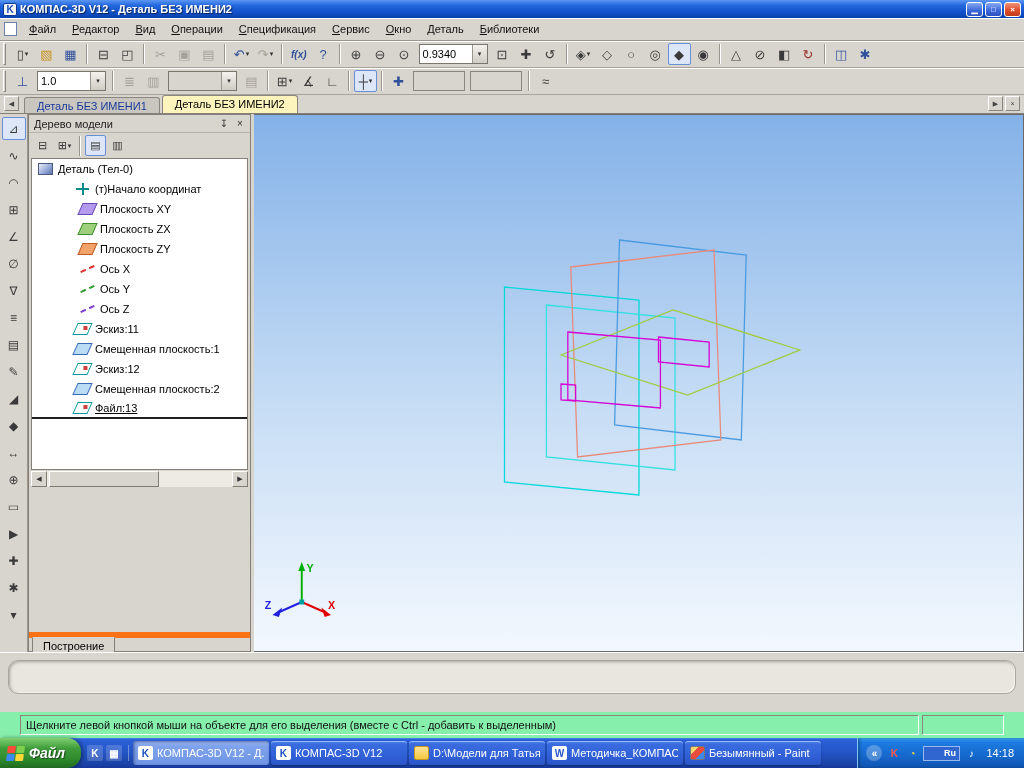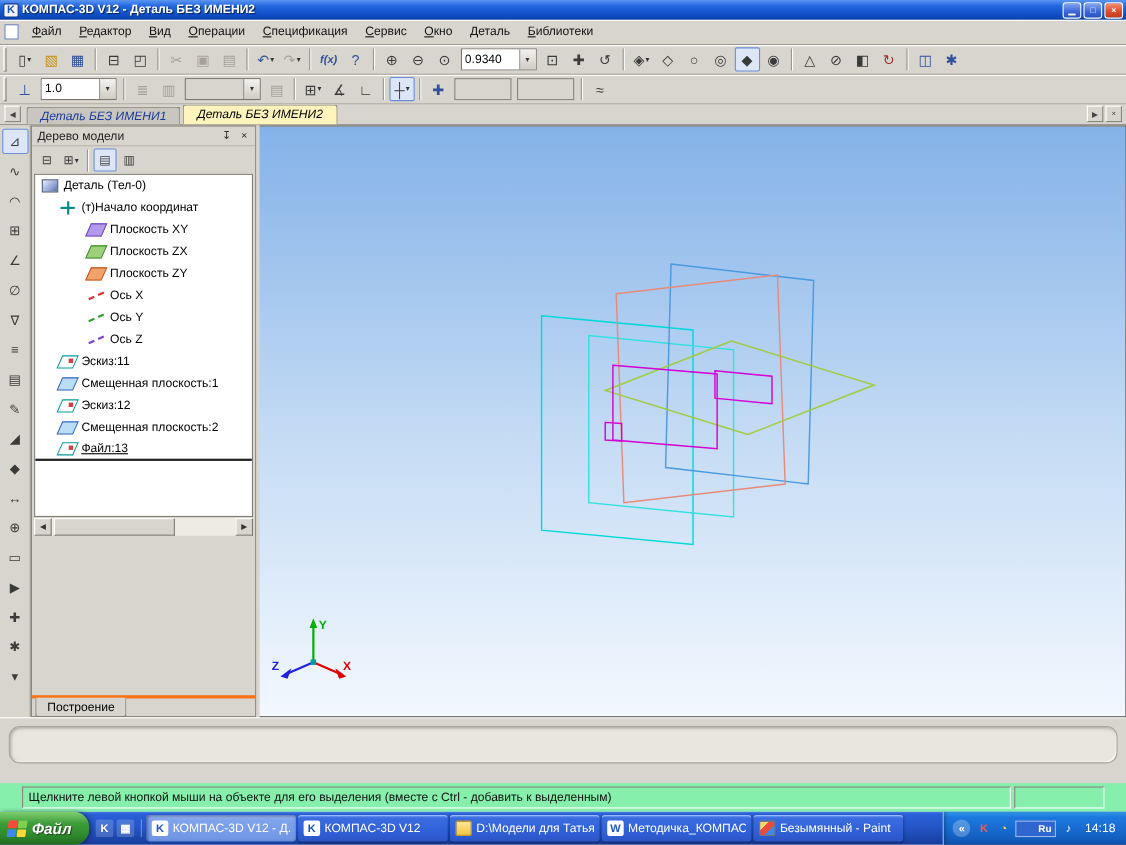--- a/index.html
+++ b/index.html
@@ -37,40 +37,40 @@
   .tb-grip{width:3px;height:22px;border:1px solid;border-color:#fff #8a8680 #8a8680 #fff;background:#d8d5ce;margin:0 4px 0 1px;}
   .tb-combo{display:inline-flex;height:20px;border:1px solid #7a766e;background:#fff;align-items:stretch;margin:0 2px;}
   .tb-combo input{width:52px;border:0;padding:0 3px;font-size:11px;background:#fff;}
   .tb-combo.off,.tb-combo.off input{background:#d8d5ce;color:#8a8680;}
   .combo-dd{width:15px;background:linear-gradient(#f4f2ee,#cfccc4);border-left:1px solid #9a968e;font-size:7px;display:flex;align-items:center;justify-content:center;color:#333;}
   .tb-input{width:52px;height:20px;border:1px solid #8a8680;background:#d8d5ce;margin:0 2px;font-size:11px;padding:0 3px;}
 
   
   .tabbar{height:19px;background:#d8d5ce;display:flex;align-items:flex-end;padding:0 3px;border-bottom:1px solid #848078;flex:none;}
   .tab-scroll{width:15px;height:15px;font-size:7px;display:flex;align-items:center;justify-content:center;color:#444;border:1px solid;border-color:#fff #8a867e #8a867e #fff;background:#d8d5ce;margin:0 1px 2px 1px;flex:none;}
-  .tabs{display:flex;align-items:flex-end;flex:1;padding-left:4px;font-style:italic;}
+  .tabs{display:flex;align-items:flex-end;flex:1;padding-left:4px;}
   .tab{height:16px;padding:2px 12px 1px;font-size:11px;color:#1a3a9a;background:#c9c6bf;border:1px solid #8a867e;border-bottom:none;border-radius:3px 3px 0 0;margin-right:2px;white-space:nowrap;}
   .tab.active{height:18px;background:#fcf4bc;color:#000;}
   .tab-right{display:flex;margin-left:auto;}
 
   
   .main{height:538px;display:flex;flex:none;background:#d8d5ce;}
   .left-toolbar{width:28px;background:#d8d5ce;border-right:1px solid #9a968e;display:flex;flex-direction:column;align-items:center;padding-top:3px;gap:4px;flex:none;}
   .left-toolbar .tb-btn{width:24px;height:23px;min-width:0;font-size:12px;}
 
-  .tree-panel{width:205px;display:flex;flex-direction:column;background:#d8d5ce;border:1px solid #848078;flex:none;}
+  .tree-panel{width:223px;display:flex;flex-direction:column;background:#d8d5ce;border:1px solid #848078;flex:none;}
   .tree-header{height:18px;display:flex;align-items:center;padding:0 2px 0 5px;border-bottom:1px solid #b8b4ac;flex:none;}
   .tree-title{flex:1;color:#222;}
   .panel-btn{width:16px;height:14px;line-height:13px;text-align:center;font-size:10px;color:#333;}
   .tree-toolbar{height:25px;display:flex;align-items:center;padding:1px 3px;gap:1px;flex:none;}
   .tree-toolbar .tb-btn{min-width:21px;height:21px;font-size:11px;}
   .tree-body{margin:0 2px;background:#fff;border:1px solid #848078;height:312px;overflow:hidden;flex:none;}
   .trow{height:20px;display:flex;align-items:center;white-space:nowrap;}
   .lvl0{padding-left:6px;}
-  .lvl1{padding-left:22px;}
+  .lvl1{padding-left:43px;}
   .lvl2{padding-left:48px;}
   .trow.current{border-bottom:2px solid #202020;}
   .trow.current .tlabel{text-decoration:underline;}
   .ticon{width:15px;height:12px;margin-right:5px;flex:none;display:inline-block;position:relative;}
   .t-part{background:linear-gradient(135deg,#e8edf8,#93a8d8 60%,#5a6f9e);border:1px solid #4a5a80;}
   .t-origin::before{content:"";position:absolute;left:7px;top:0;width:2px;height:12px;background:#0a8a8a;}
   .t-origin::after{content:"";position:absolute;left:1px;top:5px;width:13px;height:2px;background:#0a8a8a;}
   .t-plane-xy,.t-plane-zx,.t-plane-zy,.t-sketch,.t-offset-plane{transform:skewX(-24deg);border:1px solid;}
   .t-plane-xy{background:#b49aec;border-color:#6a4ab8;}
   .t-plane-zx{background:#9ed07c;border-color:#3f8f2f;}
@@ -80,21 +80,21 @@
   .t-offset-plane{background:#badcf4;border-color:#3a6ab8;}
   .t-axis-x::before,.t-axis-y::before,.t-axis-z::before{content:"";position:absolute;left:0;top:5px;width:15px;height:0;border-top:2px dashed;transform:rotate(-24deg);}
   .t-axis-x::before{border-color:#e03030;}
   .t-axis-y::before{border-color:#30a030;}
   .t-axis-z::before{border-color:#8040d0;}
   .hscroll{height:16px;margin:1px 2px 0 2px;display:flex;background:#eeebe4;flex:none;}
   .scroll-btn{width:16px;height:16px;background:#d8d5ce;border:1px solid;border-color:#fff #807c74 #807c74 #fff;font-size:7px;display:flex;align-items:center;justify-content:center;color:#333;flex:none;}
   .scroll-track{flex:1;position:relative;}
   .scroll-thumb{position:absolute;left:2px;top:0;width:110px;height:16px;background:#d8d5ce;border:1px solid;border-color:#fff #807c74 #807c74 #fff;}
   .tree-filler{flex:1;}
-  .panel-tabs{height:19px;border-top:3px solid #f97316;display:flex;padding-left:3px;flex:none;}
+  .panel-tabs{height:19px;border-top:6px solid #f97316;display:flex;padding-left:3px;flex:none;}
   .bottom-tab{padding:2px 10px 0;border:1px solid #848078;border-top:1px solid #d8d5ce;margin-top:-1px;background:#d8d5ce;border-radius:0 0 3px 3px;height:18px;}
 
   .splitter{width:3px;background:#d8d5ce;flex:none;}
   .viewport{flex:1;position:relative;border:1px solid #6a6a6a;border-left:none;overflow:hidden;}
   .vp-svg{position:absolute;inset:0;width:100%;height:100%;}
 
   
   .prop-panel{height:60px;background:#d8d5ce;border-top:1px solid #fff;padding:7px 8px;flex:none;}
   .prop-inner{height:34px;border-radius:10px;background:#e9e6df;border:1px solid #aaa69e;box-shadow:inset 1px 1px 3px rgba(120,116,108,.6),inset -1px -1px 1px #fff;}
   .statusbar{height:26px;background:#86efac;display:flex;gap:3px;padding:3px 20px;flex:none;}

